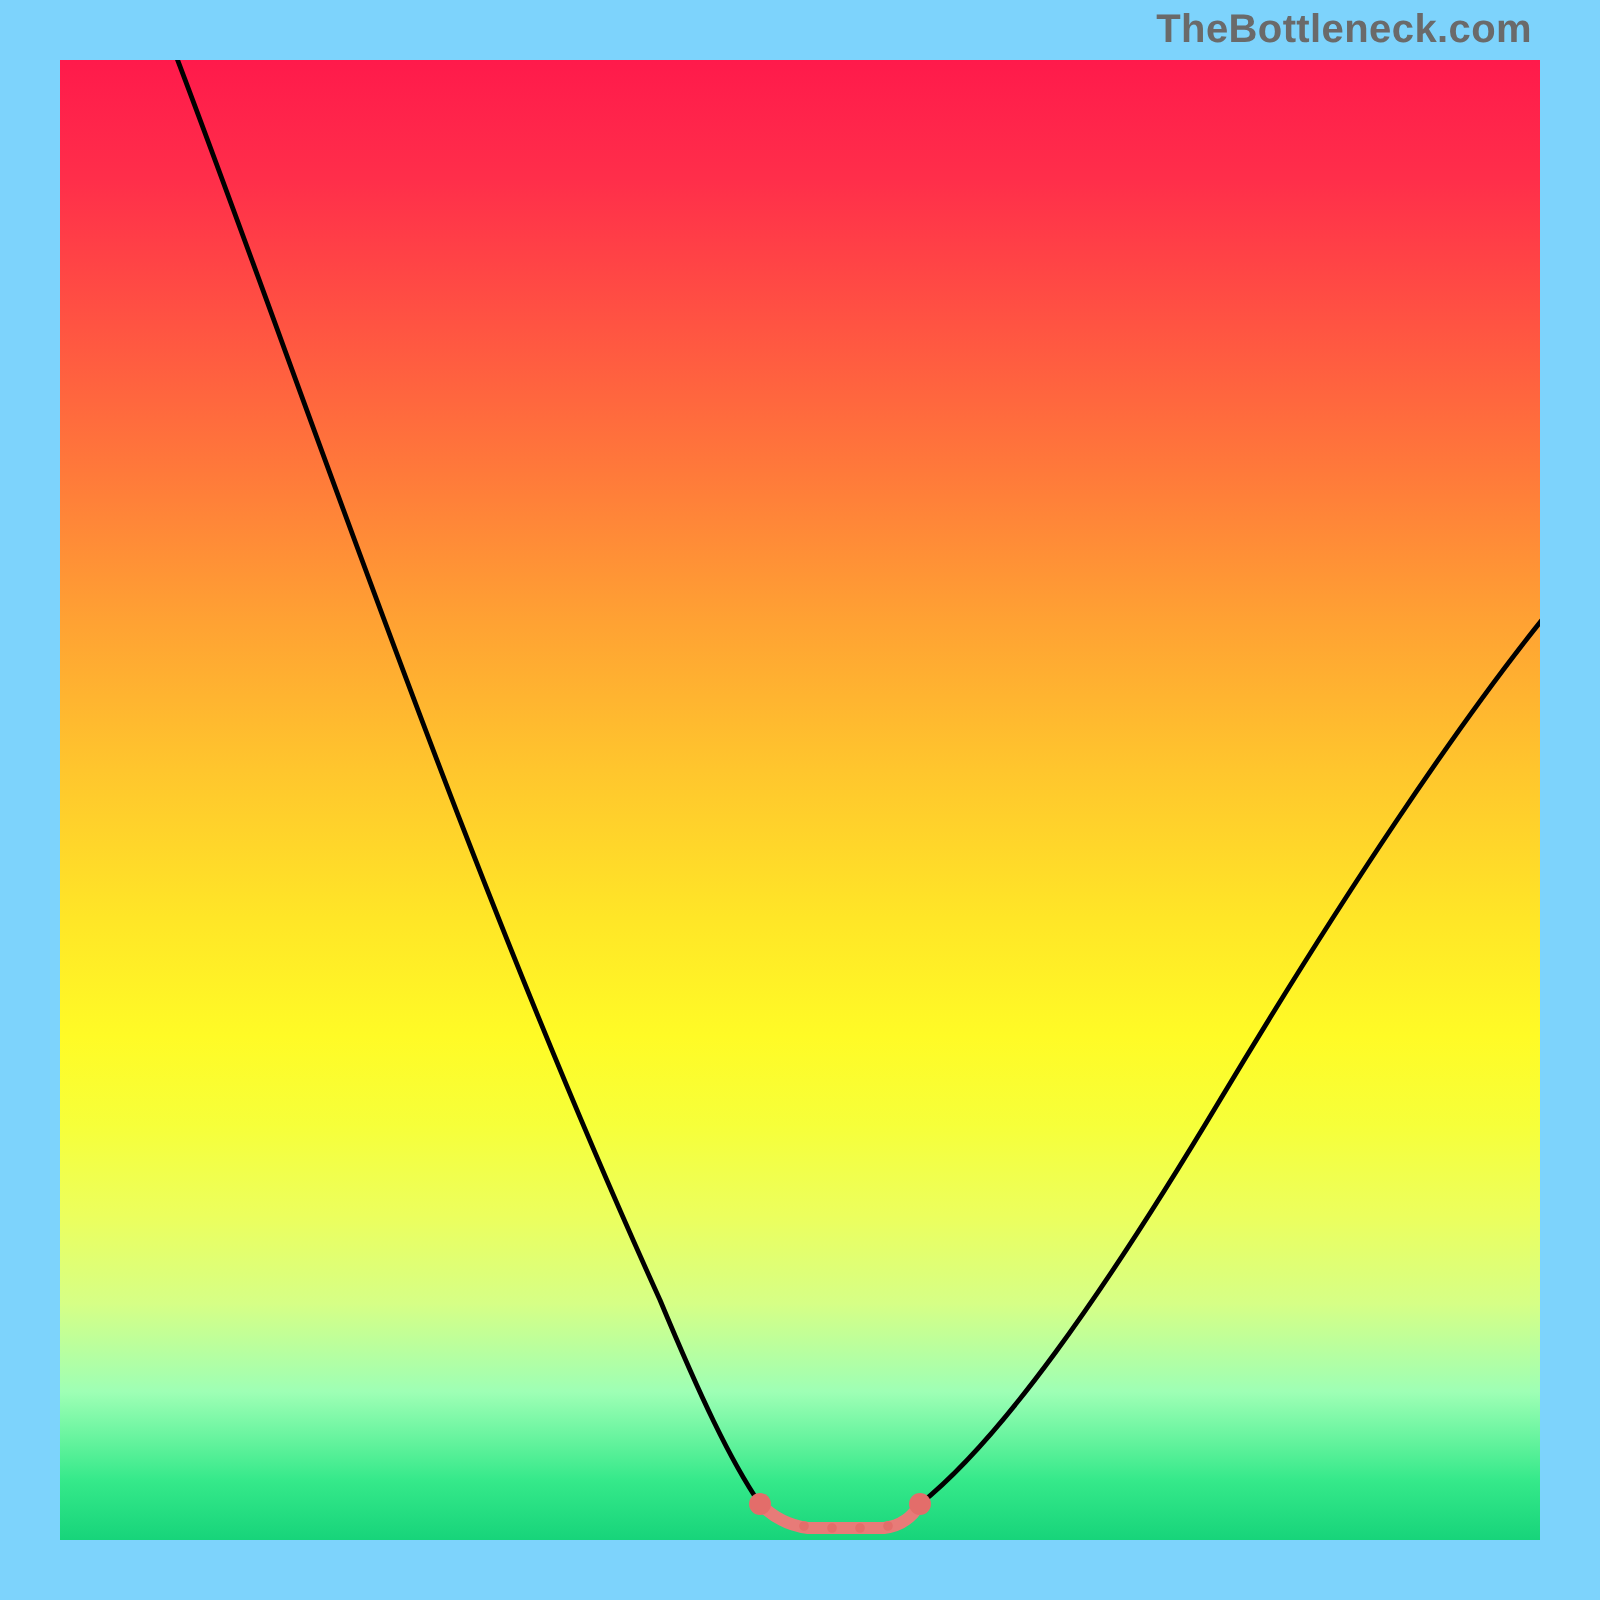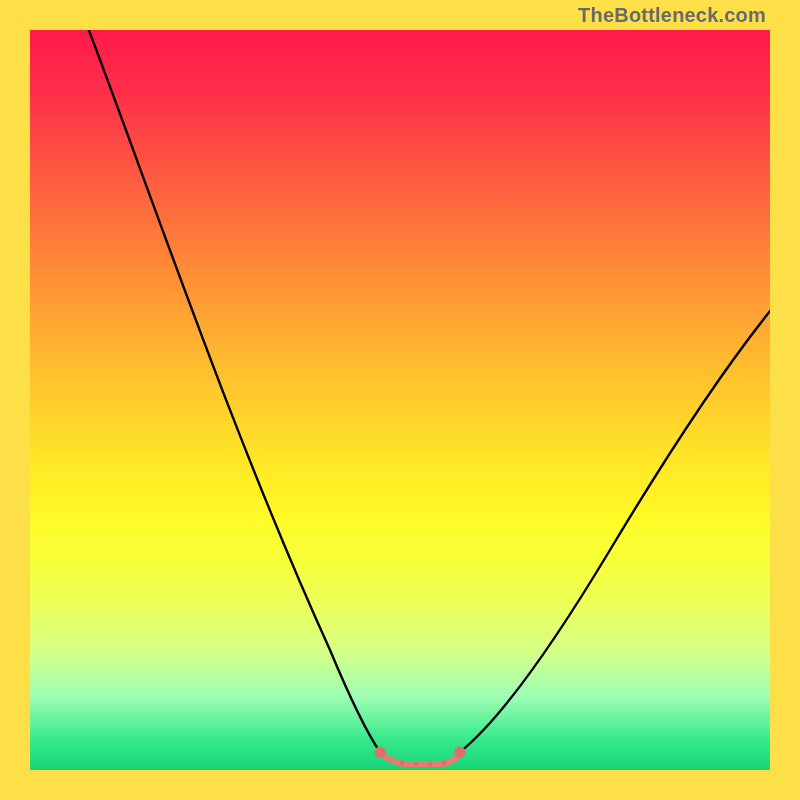--- a/index.html
+++ b/index.html
@@ -8,21 +8,21 @@
     width: 800px;
     height: 800px;
     background: #000;
     overflow: hidden;
     font-family: Arial, Helvetica, sans-serif;
   }
   .frame {
     position: relative;
     width: 800px;
     height: 800px;
-    background: #fde047;
+    background: #7dd3fc;
   }
   .plot {
     position: absolute;
     left: 30px;
     top: 30px;
     width: 740px;
     height: 740px;
     overflow: hidden;
   }
   .gradient {

